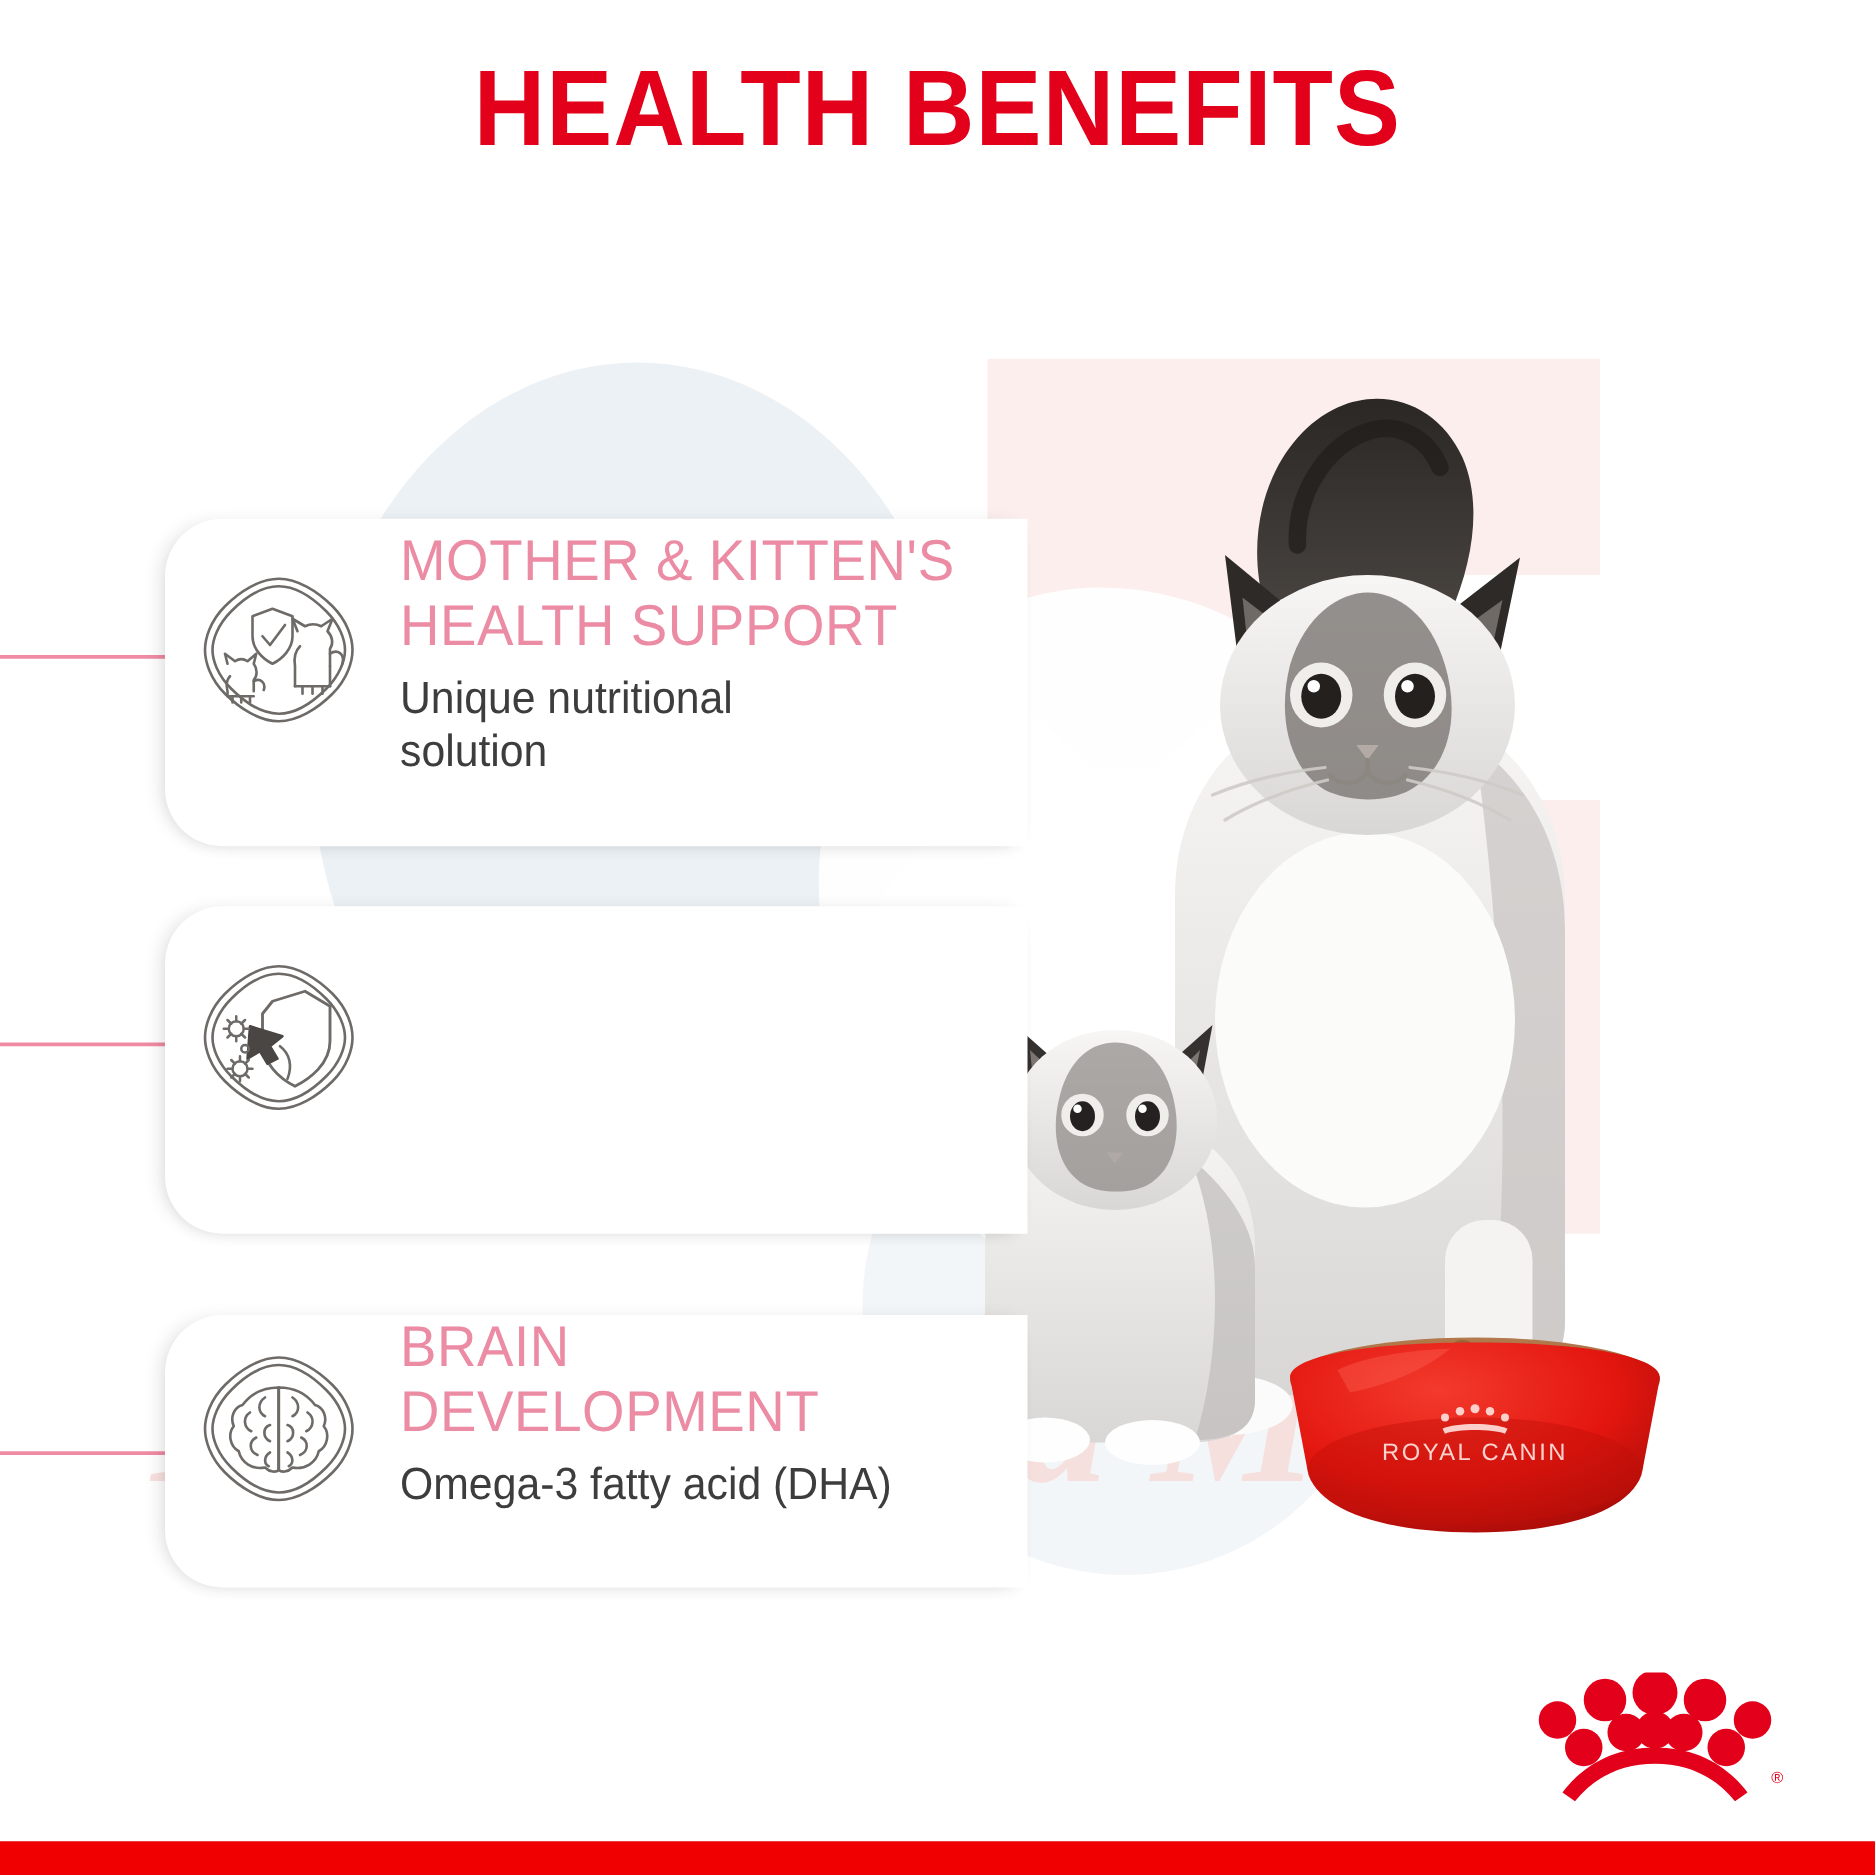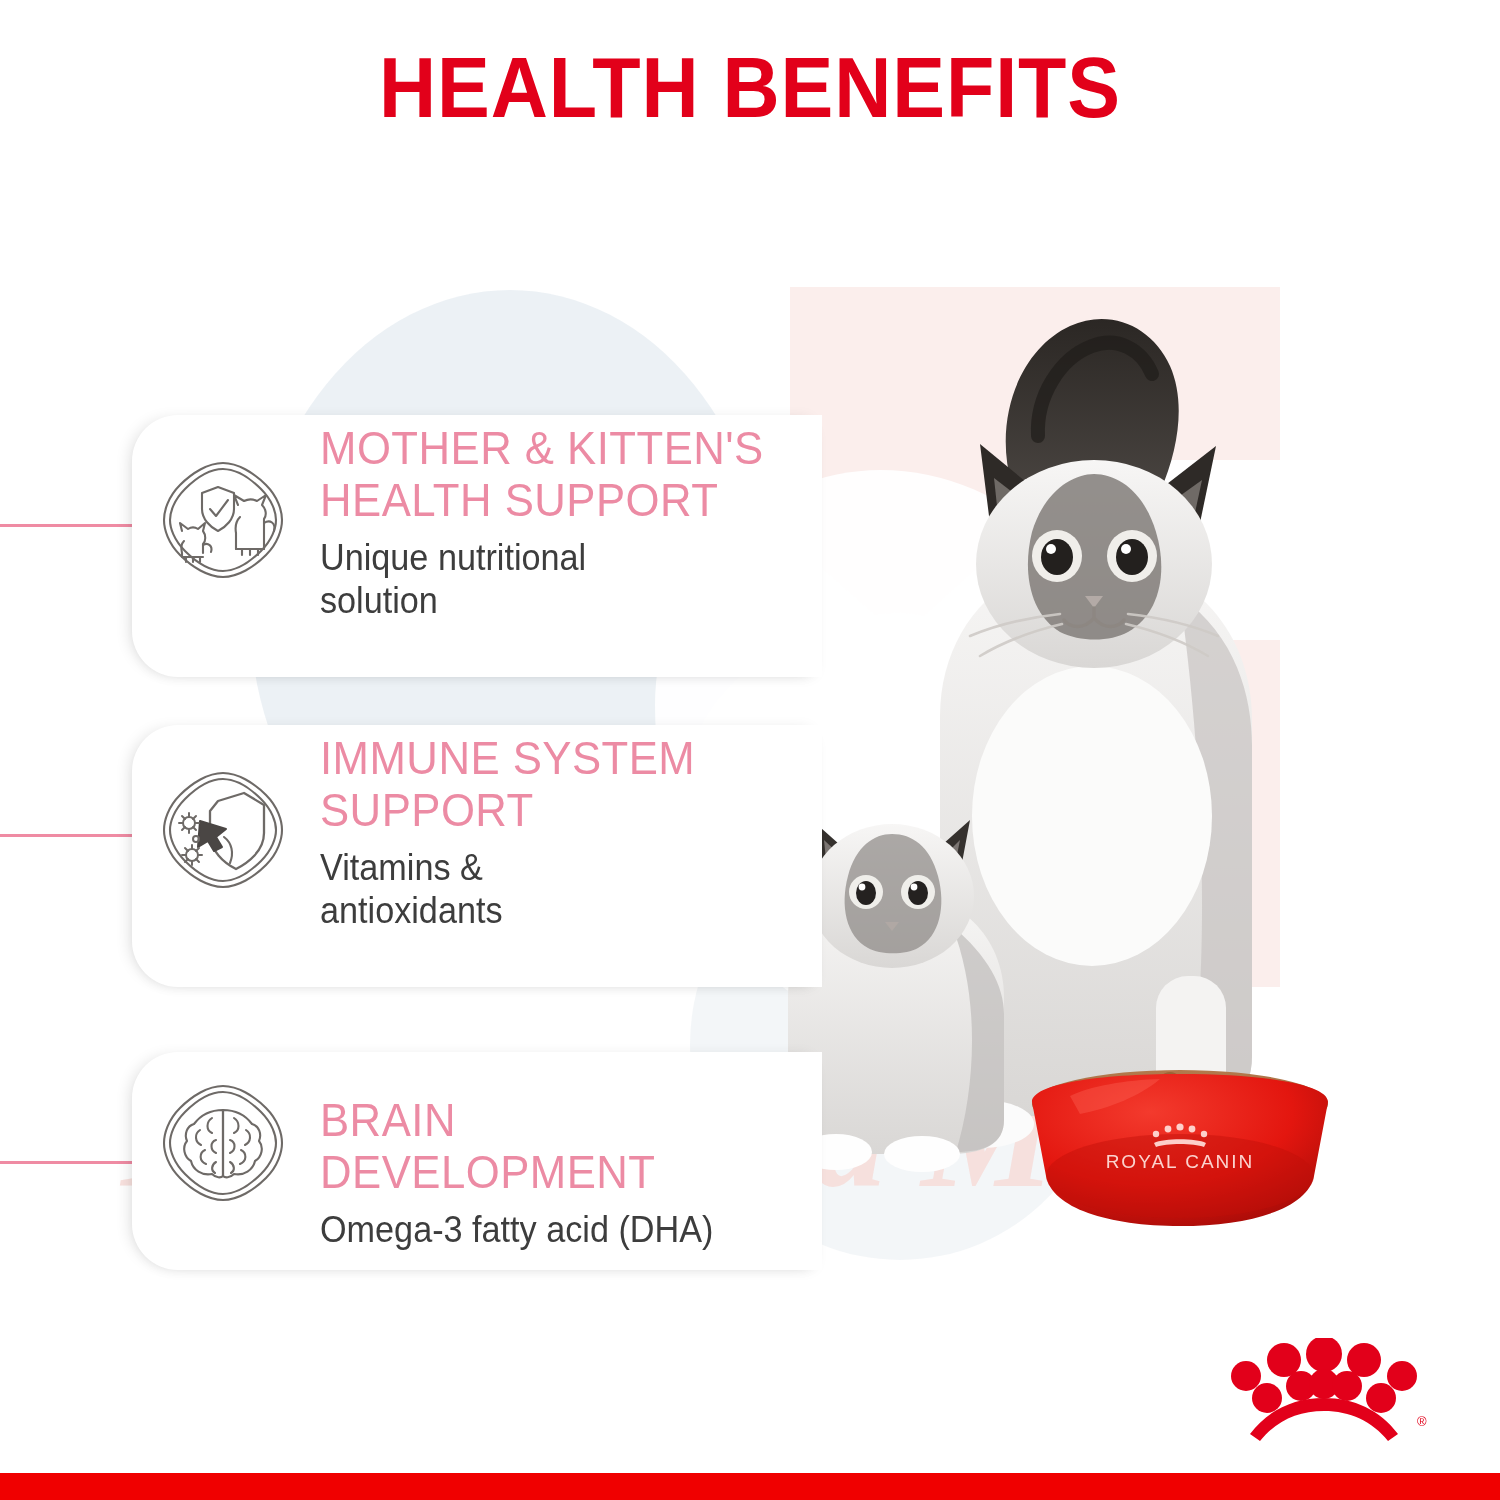--- a/index.html
+++ b/index.html
@@ -162,21 +162,21 @@
   }
   .benefit-row.r3 .icon-wrap { top: 28px; }
   .icon-wrap svg { display: block; width: 126px; height: 126px; }
 
   .text-col {
     position: absolute;
     left: 188px;
     top: 8px;
     width: 480px;
   }
-  .benefit-row.r3 .text-col { top: 0px; margin-top: 43px; }
+  .benefit-row.r3 .text-col { top: 0px; }
 
   .benefit-heading {
     font-family: "Liberation Sans Narrow", "Liberation Sans", sans-serif;
     font-size: 46px;
     line-height: 1.12;
     font-weight: normal;
     color: #ec8ba4;
     letter-spacing: .5px;
     transform: scaleX(.95);
     transform-origin: left top;
@@ -463,26 +463,20 @@
             <circle cx="29" cy="56" r="6"></circle>
             <path d="M29 46 L29 50 M29 62 L29 66 M19 56 L23 56 M35 56 L39 56
                      M22 49 L25 52 M33 60 L36 63 M36 49 L33 52 M25 60 L22 63"></path>
             <circle cx="32" cy="88" r="6"></circle>
             <path d="M32 78 L32 82 M32 94 L32 98 M22 88 L26 88 M38 88 L42 88
                      M25 81 L28 84 M36 92 L39 95 M39 81 L36 84 M28 92 L25 95"></path>
             <circle cx="36" cy="72" r="3"></circle>
           </g>
         </svg>
       </div>
-      <div class="text-col">
-        <p class="benefit-heading">IMMUNE SYSTEM
-SUPPORT</p>
-        <p class="benefit-sub">Vitamins &amp;
-antioxidants</p>
-      </div>
     </div>
   </div>
 
   <div class="benefit-row r3">
     <div class="connector-line"></div>
     <div class="card c3">
       <div class="icon-wrap">
         <svg viewBox="0 0 126 126">
           <g fill="none" stroke="#6e6a67" stroke-width="2.1" stroke-linejoin="round" stroke-linecap="round">
             <path d="M63 6 C78 6 94 16 106 28 C118 40 122 54 122 63

